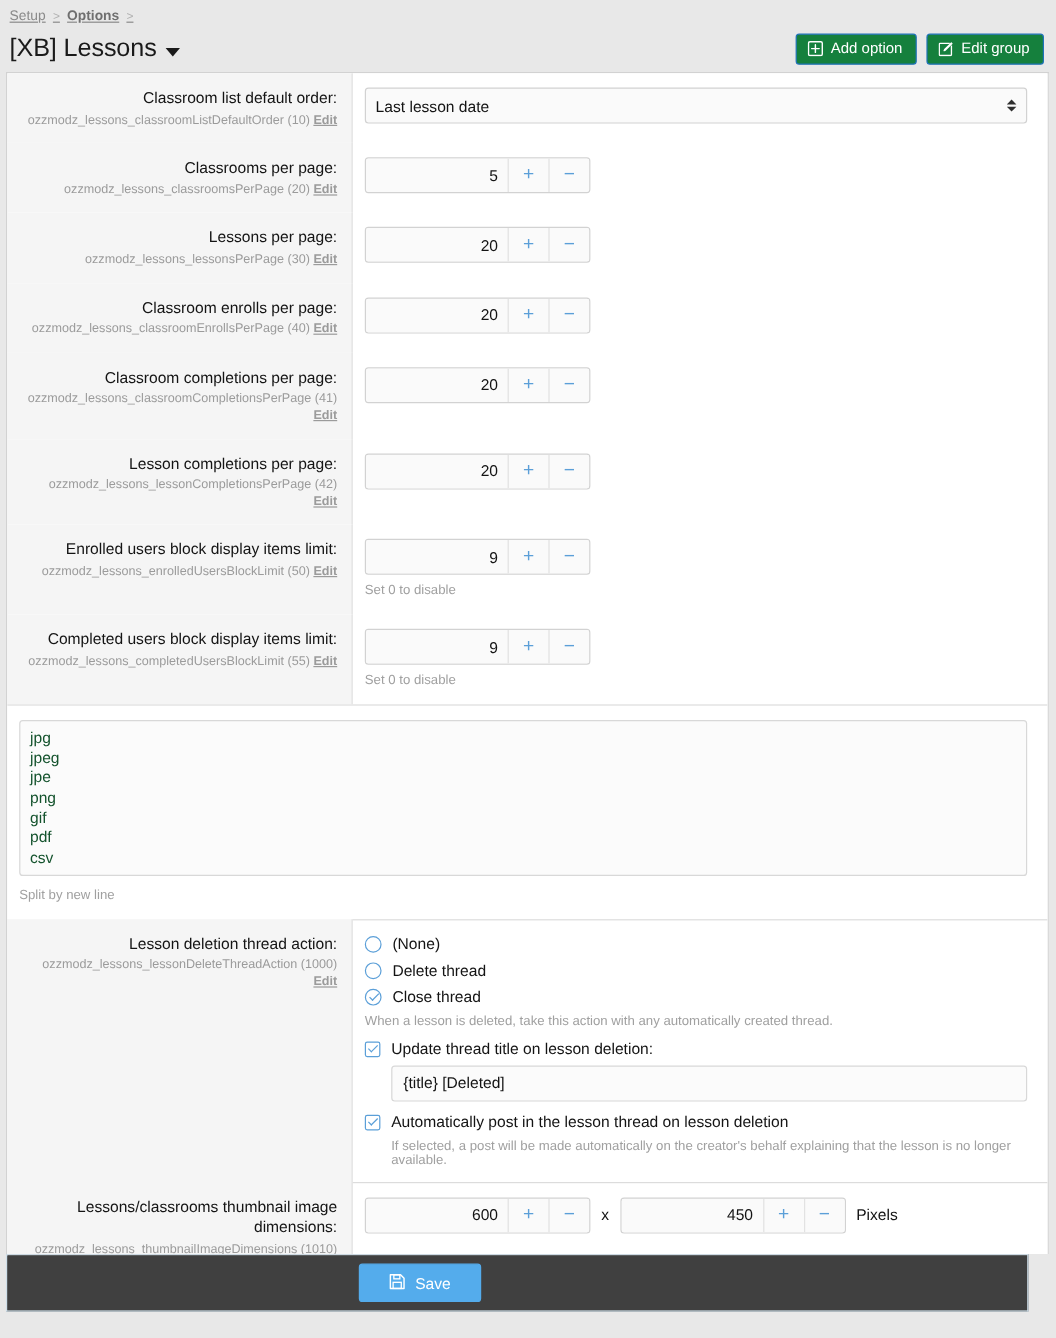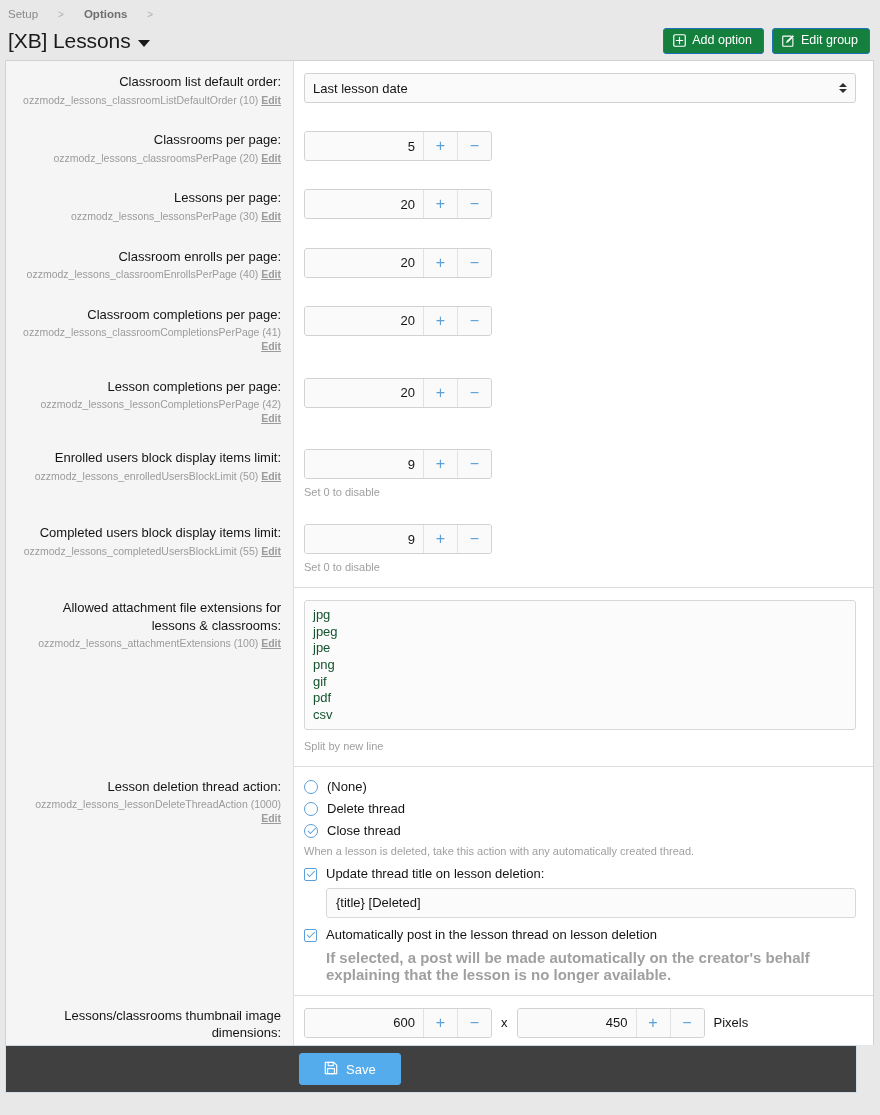--- a/index.html
+++ b/index.html
@@ -13,22 +13,23 @@
     overflow: hidden;
   }
 
   
   .breadcrumb {
     padding: 6px 12px 2px 8px;
     font-size: 11.5px;
     color: #8a8a8a;
     display: flex;
     align-items: center;
-    gap: 20px;
+    gap: 6px;
     height: 24px;
+    text-decoration: underline;
   }
   .breadcrumb .crumb { color: #8a8a8a; }
   .breadcrumb .crumb.strong { font-weight: bold; color: #6f6f6f; }
   .breadcrumb .sep { color: #b0b0b0; font-size: 10px; }
 
   
   .titlebar {
     display: flex;
     align-items: center;
     justify-content: space-between;
@@ -253,21 +254,21 @@
     border-left: 1.7px solid #5b9fd8;
     border-bottom: 1.7px solid #5b9fd8;
     transform: rotate(-45deg);
   }
   .sub-note {
     font-size: 11px;
     color: #a0a0a0;
     margin: 2px 0 9px 0;
   }
   .indent-block { margin: 6px 0 9px 22px; }
-  .indent-note { font-size: 15px; color: #a0a0a0; margin: 1px 0 0 22px; font-weight: bold; }
+  .indent-note { font-size: 11px; color: #a0a0a0; margin: 1px 0 0 22px; }
 
   .dim-row { display: flex; align-items: center; gap: 9px; }
   .dim-x { font-size: 13px; color: #141414; }
   .dim-unit { font-size: 13px; color: #141414; }
 
   
   .footer {
     margin: 0 23px 0 5px;
     background: #404040;
     border: 1px solid #cfdfea;
@@ -468,27 +469,20 @@
         <span class="spinner">
           <input type="text" value="9" style="">
           <button class="sp-btn">+</button>
           <button class="sp-btn">−</button>
         </span>
         <div class="hint">Set 0 to disable</div>
       </div>
     </div>
 
     <div class="row sep">
-      <div class="label-col">
-        <div class="label-title">Allowed attachment file extensions for lessons &amp; classrooms:</div>
-        <div class="label-sub">
-          <span>ozzmodz_lessons_attachmentExtensions (100)</span>
-          <a href="#">Edit</a>
-        </div>
-      </div>
       <div class="field-col">
         <textarea class="xf-textarea" style="">jpg
 jpeg
 jpe
 png
 gif
 pdf
 csv</textarea>
         <div class="hint">Split by new line</div>
       </div>

